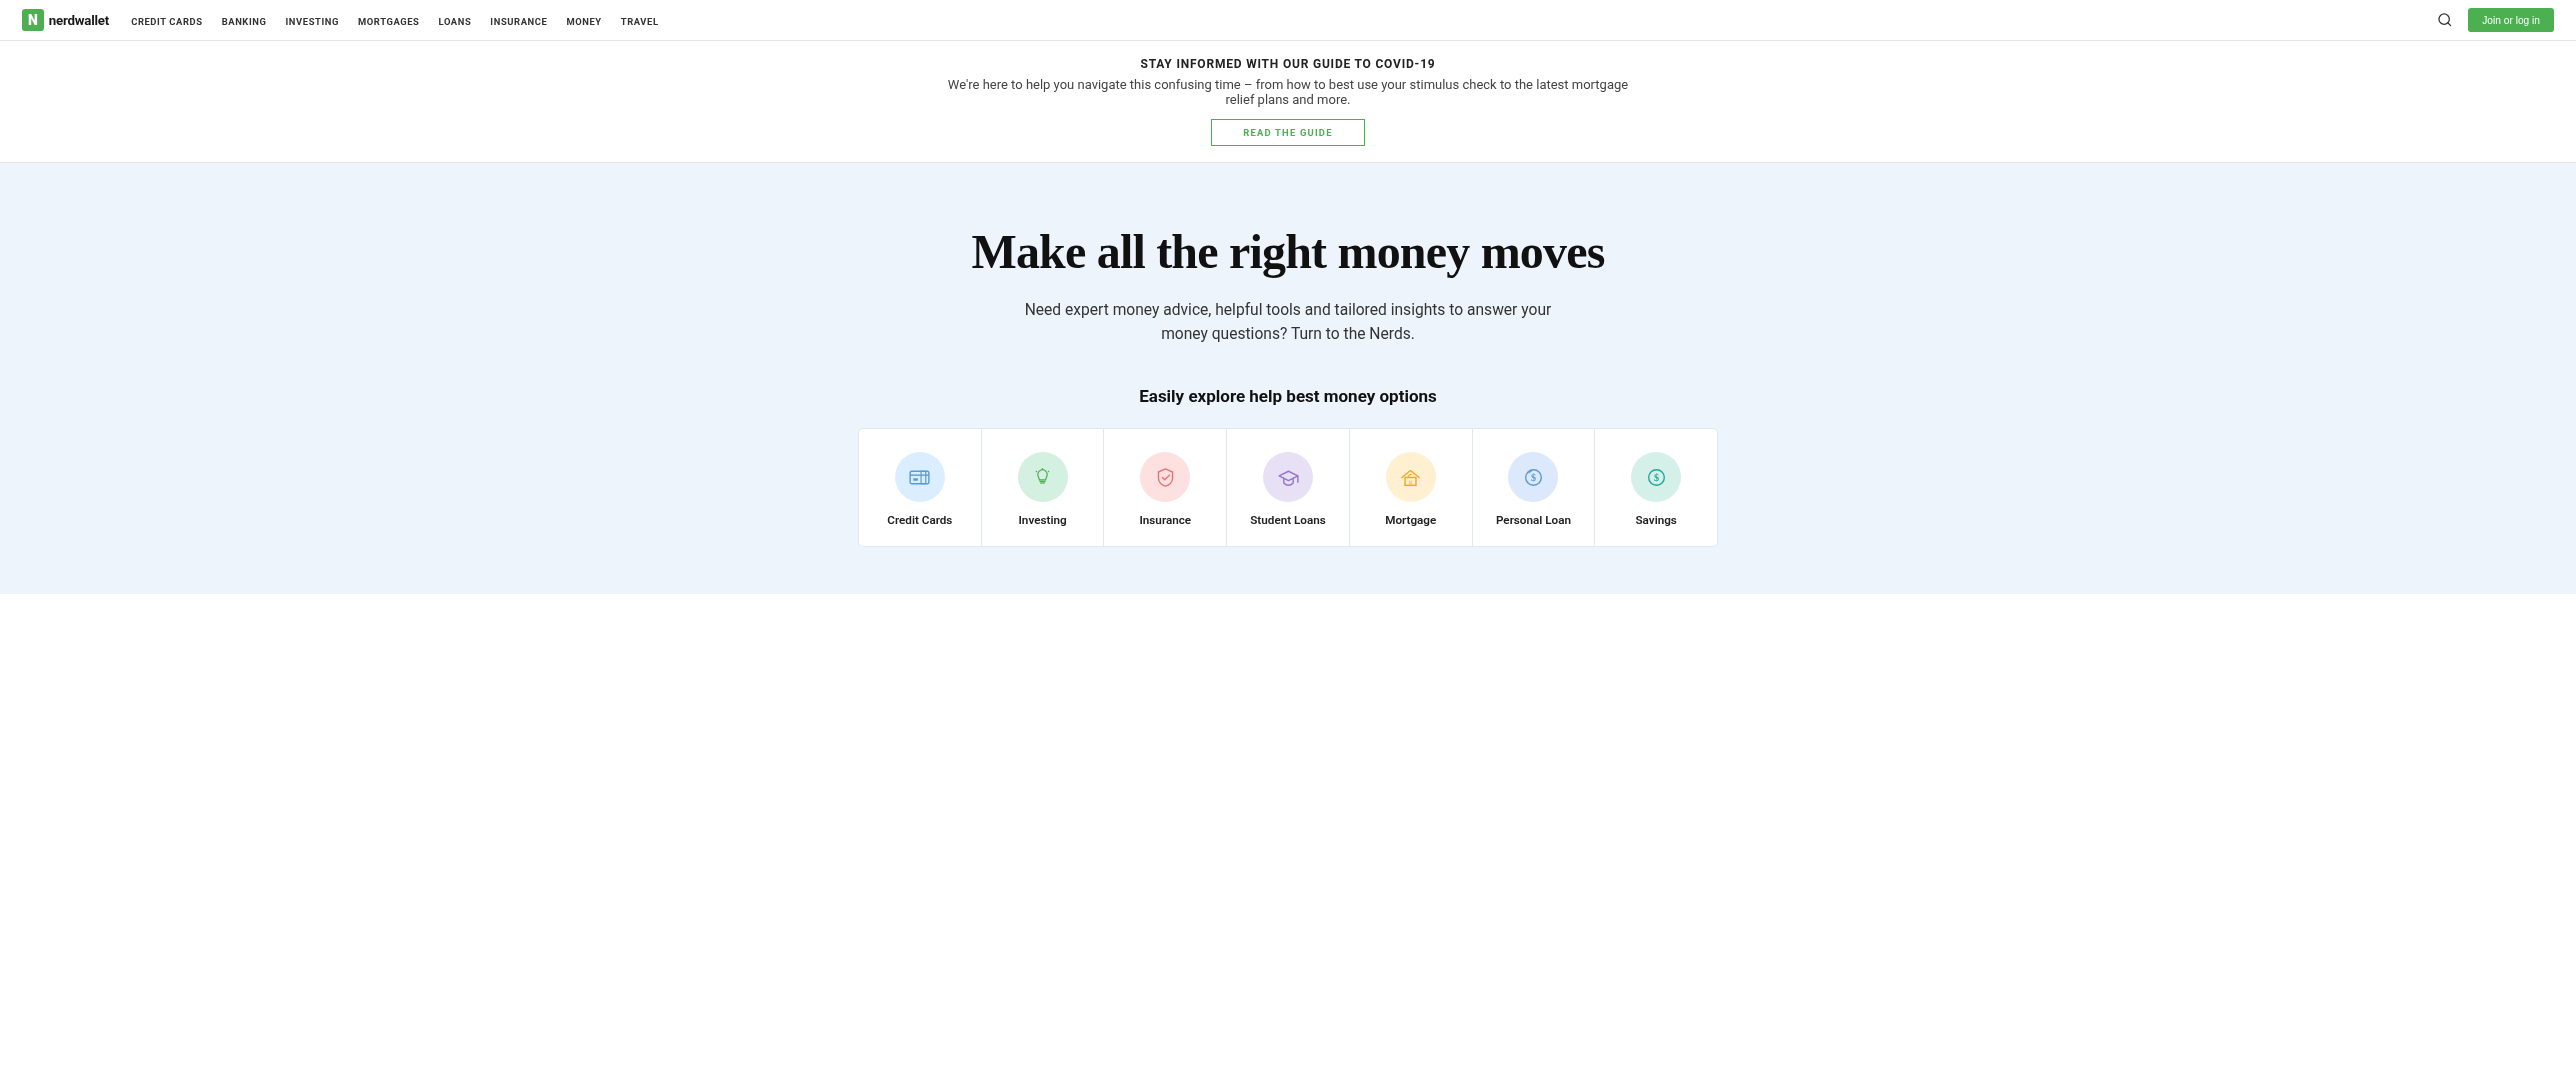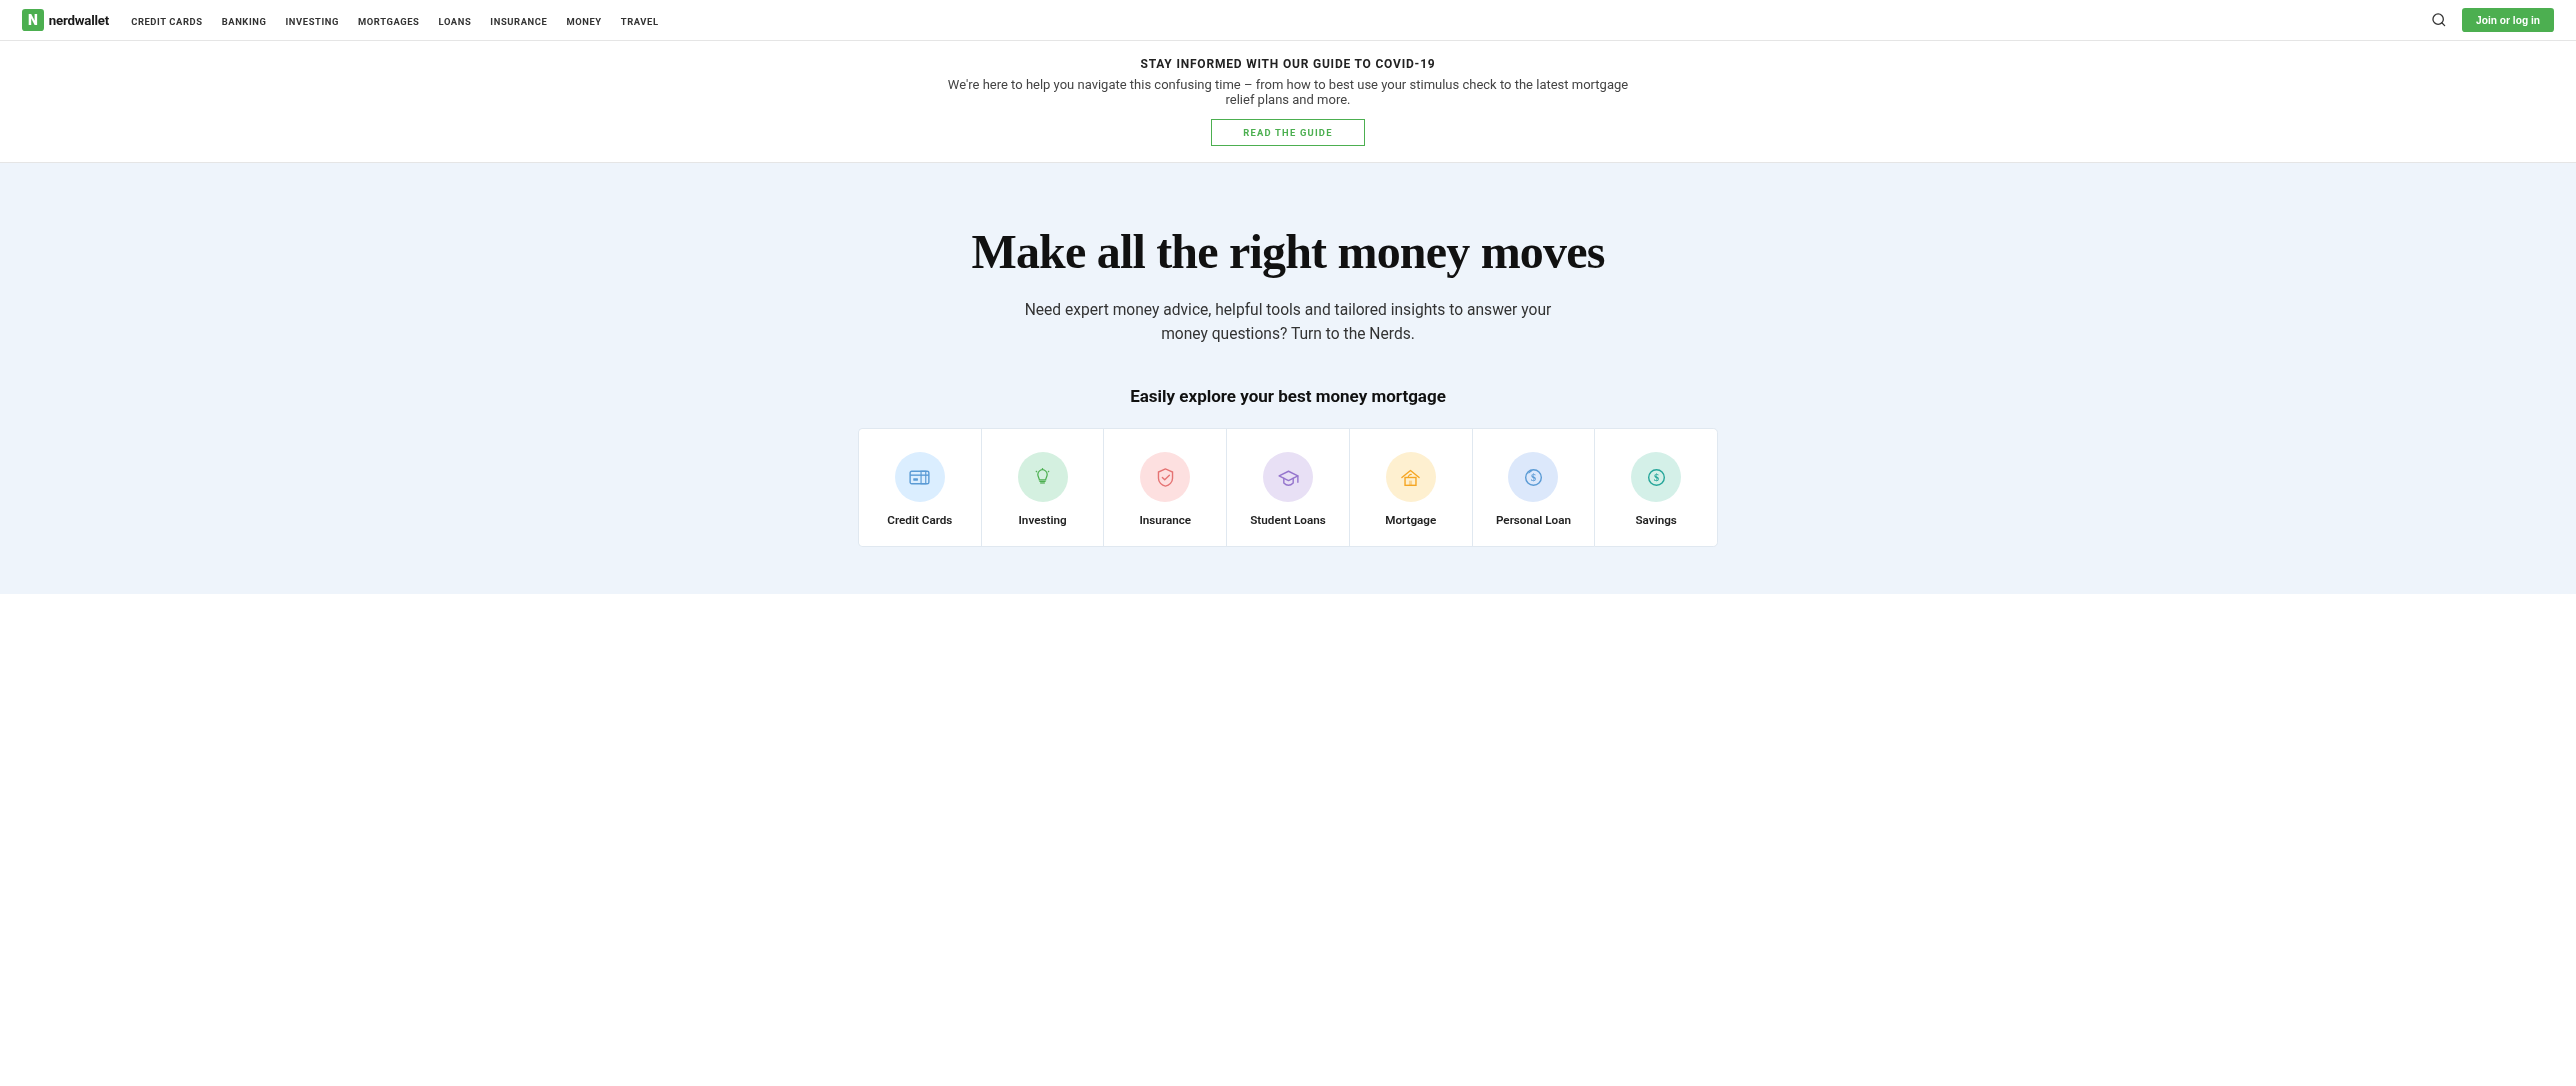--- a/index.html
+++ b/index.html
@@ -66,21 +66,21 @@
       justify-content: center;
       cursor: pointer;
     }
     .join-btn {
       background: #4caf50;
       color: #fff;
       border: none;
       border-radius: 3.1px;
       padding: 6.3px 14px;
       font-size: 10.2px;
-      font-weight: 700;
+      font-weight: 400;
       cursor: pointer;
       white-space: nowrap;
     }
 
     
     .covid-banner {
       text-align: center;
       padding: 15.6px 12.5px;
       background: #fff;
       border-bottom: 0.8px solid #e5e5e5;
@@ -221,21 +221,21 @@
 
 <div class="covid-banner">
   <div class="title">STAY INFORMED WITH OUR GUIDE TO COVID-19</div>
   <div class="desc">We're here to help you navigate this confusing time – from how to best use your stimulus check to the latest mortgage relief plans and more.</div>
   <a href="#" class="read-guide-btn">READ THE GUIDE</a>
 </div>
 
 <section class="hero">
   <h1>Make all the right money moves</h1>
   <p>Need expert money advice, helpful tools and tailored insights to answer your money questions? Turn to the Nerds.</p>
-  <div class="explore-title">Easily explore your best money mortgage</div>
+  <div class="explore-title">Easily explore help best money options</div>
 
   <div class="categories">
 
     <div class="category-card">
       <div class="icon-circle icon-credit">
         <svg width="25" height="25" viewBox="0 0 32 32" fill="none">
           <rect x="4" y="8" width="24" height="16" rx="2" stroke="#5b9bd5" stroke-width="1.8" fill="none"></rect>
           <line x1="4" y1="13" x2="28" y2="13" stroke="#5b9bd5" stroke-width="1.8"></line>
           <rect x="8" y="17" width="6" height="3" rx="0.5" fill="#5b9bd5"></rect>
           <rect x="18" y="8" width="6" height="16" rx="0" stroke="#5b9bd5" stroke-width="1.5" fill="none"></rect>

